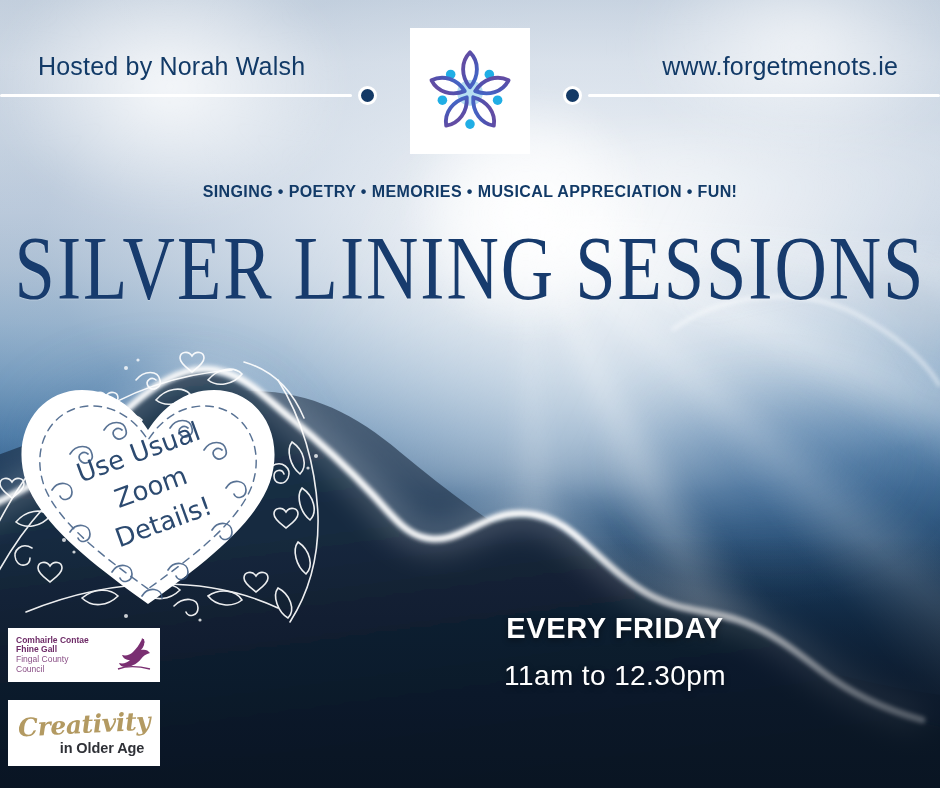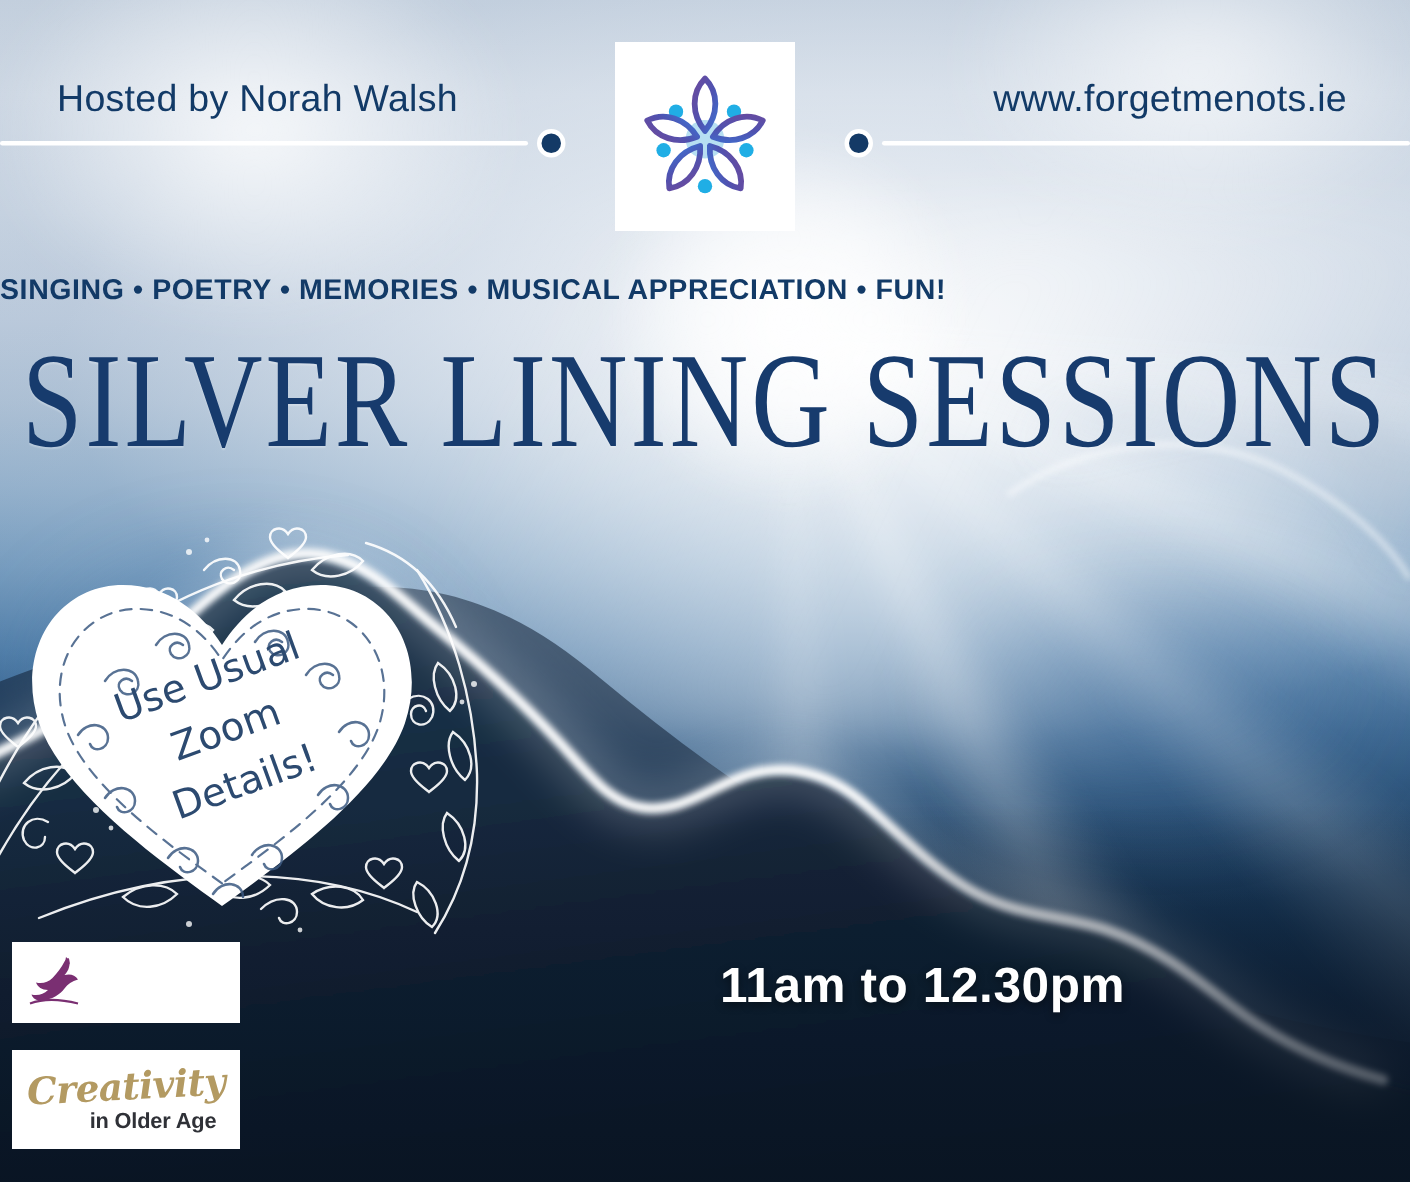--- a/index.html
+++ b/index.html
@@ -133,22 +133,22 @@
   .logo-tile{
     position:absolute; left:410px; top:28px;
     width:120px; height:126px; background:#ffffff;
     display:flex; align-items:center; justify-content:center;
   }
   .logo-tile svg{ display:block; }
 
   
   .kicker{
     position:absolute; left:0; right:0; top:183px;
-    text-align:left;
-    font-size:19px; font-weight:bold; letter-spacing:.4px;
+    text-align:center;
+    font-size:16px; font-weight:bold; letter-spacing:.4px;
     color:#123a67; white-space:nowrap;
   }
   .title{
     position:absolute; left:0; right:0; top:223px;
     text-align:center;
     font-family:"Liberation Serif", "DejaVu Serif", serif;
     font-size:74px; line-height:1;
     letter-spacing:2px;
     color:#173b6d;
     white-space:nowrap;
@@ -172,22 +172,22 @@
     font-family:"DejaVu Sans", sans-serif;
   }
 
   
   .schedule{ position:absolute; left:330px; right:40px; top:612px; text-align:center; }
   .sched-day{
     font-size:29px; font-weight:bold; color:#ffffff; letter-spacing:.6px;
     text-shadow:0 2px 6px rgba(0,0,0,.45);
   }
   .sched-time{
-    margin-top:26px;
-    font-size:33px; font-weight:bold; color:#ffffff; letter-spacing:.4px;
+    margin-top:15px;
+    font-size:28px; font-weight:normal; color:#ffffff; letter-spacing:.4px;
     text-shadow:0 2px 6px rgba(0,0,0,.45);
   }
 
   
   .fingal{
     position:absolute; left:8px; top:628px;
     width:152px; height:54px; background:#ffffff;
     display:flex; align-items:center; padding:6px 6px 6px 8px; gap:4px;
   }
   .fingal-txt{ flex:1; line-height:1.12; }
@@ -444,24 +444,31 @@
     </svg>
   </div>
 
   <div class="heart-text">
     <div>Use Usual</div>
     <div>Zoom</div>
     <div>Details!</div>
   </div>
 
   <div class="schedule">
+    <div class="sched-day">EVERY FRIDAY</div>
     <div class="sched-time">11am to 12.30pm</div>
   </div>
 
   <div class="fingal">
+    <div class="fingal-txt">
+      <div class="fingal-ga">Comhairle Contae</div>
+      <div class="fingal-ga">Fhine Gall</div>
+      <div class="fingal-en">Fingal County</div>
+      <div class="fingal-en">Council</div>
+    </div>
     <div class="fingal-bird">
       <svg width="40" height="40" viewBox="0 0 40 40" aria-hidden="true">
         <g fill="#7a2f72">
           <path d="M30,4 C 31,8 30,12 27,15 C 31,14 34,15 36,18 C 32,19 29,21 27,24
                    C 24,28 19,31 13,32 C 9,32.6 6,31 5,28 C 9,29 13,28 16,25
                    C 12,25 9,23 8,20 C 12,21 16,20 19,17 C 22,14 25,10 27,6
                    C 28,4.6 29,3.6 30,4 Z"></path>
           <path d="M28,3 C 29.5,4 30.5,6 30.5,8 C 29.5,7 28.5,6 27.5,5.6 Z"></path>
         </g>
         <path d="M4,34 C 12,31 24,31 36,34" fill="none" stroke="#7a2f72" stroke-width="1.4"></path>

